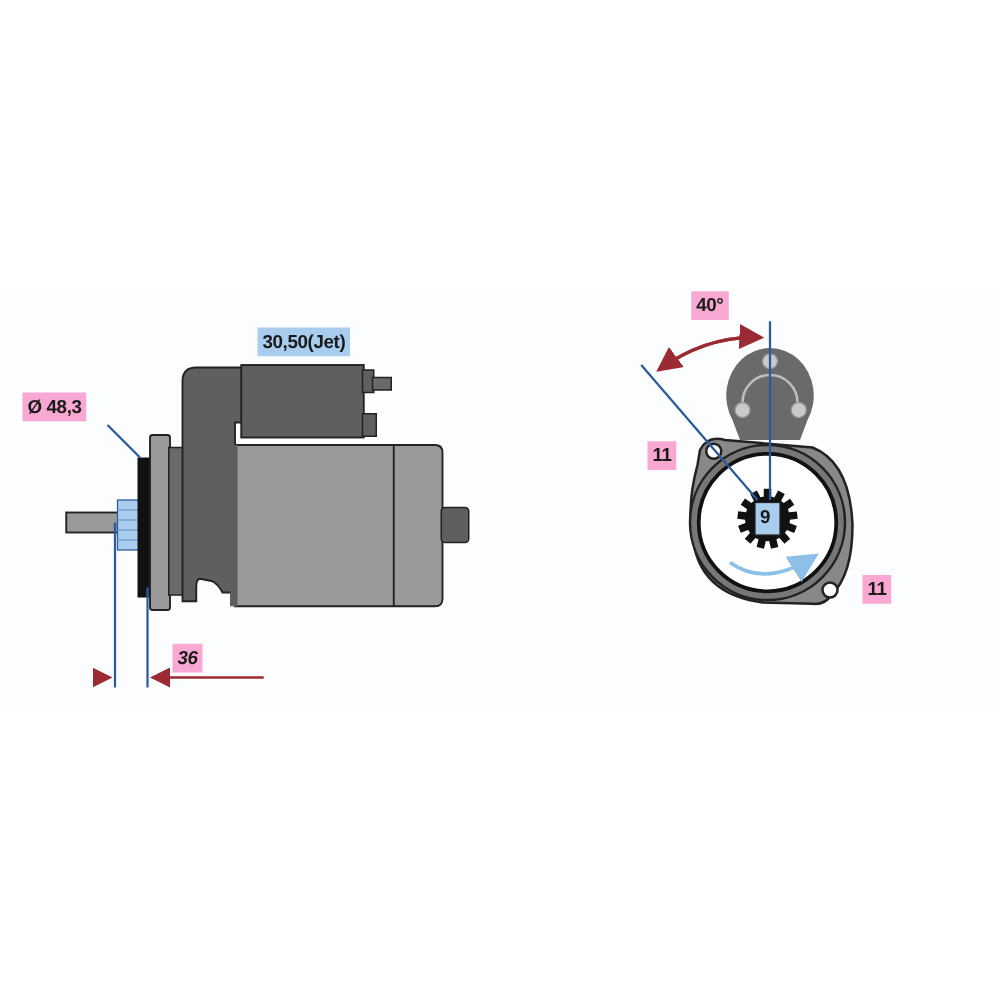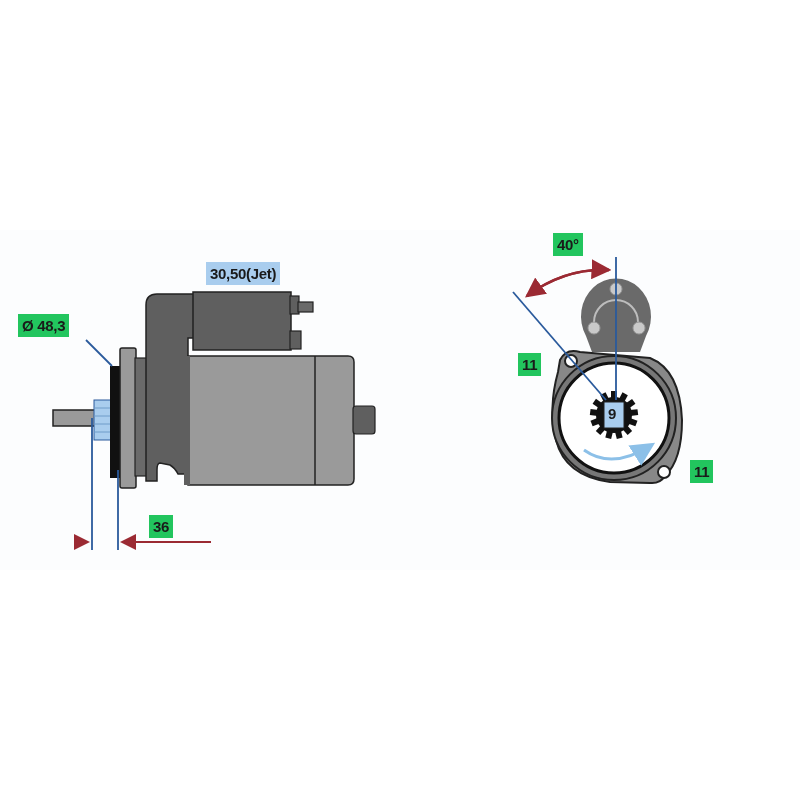--- a/index.html
+++ b/index.html
@@ -6,21 +6,21 @@
     body {
       width: 800px; height: 800px; background: #ffffff; position: relative; overflow: hidden;
       font-family: "Liberation Sans", sans-serif;
     }
     .band { position: absolute; left: 0; top: 230px; width: 800px; height: 340px; background: #fcfdfe; }
     svg.diagram { position: absolute; left: 0; top: 0; width: 800px; height: 800px; }
     .lbl {
       position: absolute; font-weight: bold; color: #1a1a1a; font-size: 15px;
       line-height: 1; padding: 4px 4px; letter-spacing: -0.3px; white-space: nowrap;
     }
-    .lbl.yellow { background: #22c55e; }
+    .lbl.yellow { background: #f9a8d4; }
     .lbl.blue { background: #a9cdee; }
   </style>
 </head>
 <body>
 
 <div class="band"></div>
 
 <svg class="diagram" viewBox="0 0 800 800">
   <defs>
     <marker id="arrR" markerWidth="8" markerHeight="8" refX="7" refY="4" orient="auto">
@@ -115,17 +115,17 @@
 
     <line x1="513" y1="292" x2="606" y2="400" stroke="#2a5a9c" stroke-width="1.8"></line>
 
     <path d="M527,296 Q565,268 609,270" fill="none" stroke="#9b2a33" stroke-width="2.5" marker-end="url(#arrR)"></path>
     <path d="M609,270 Q565,268 527,296" fill="none" stroke="#9b2a33" stroke-width="2.5" marker-end="url(#arrR)"></path>
   </g>
 </svg>
 
 <div class="lbl yellow" style="left:18px; top:314px;">Ø 48,3</div>
 <div class="lbl blue" style="left:206px; top:262px;">30,50(Jet)</div>
-<div class="lbl yellow" style="left:149px; top:515px;">36</div>
+<div class="lbl yellow" style="left:138px; top:515px;font-style:italic;">36</div>
 <div class="lbl yellow" style="left:553px; top:233px;">40°</div>
 <div class="lbl yellow" style="left:518px; top:353px;">11</div>
 <div class="lbl yellow" style="left:690px; top:460px;">11</div>
 <div class="lbl" style="left:604px; top:406px; padding:0 4px; font-size:15px;">9</div>
 
 </body></html>

